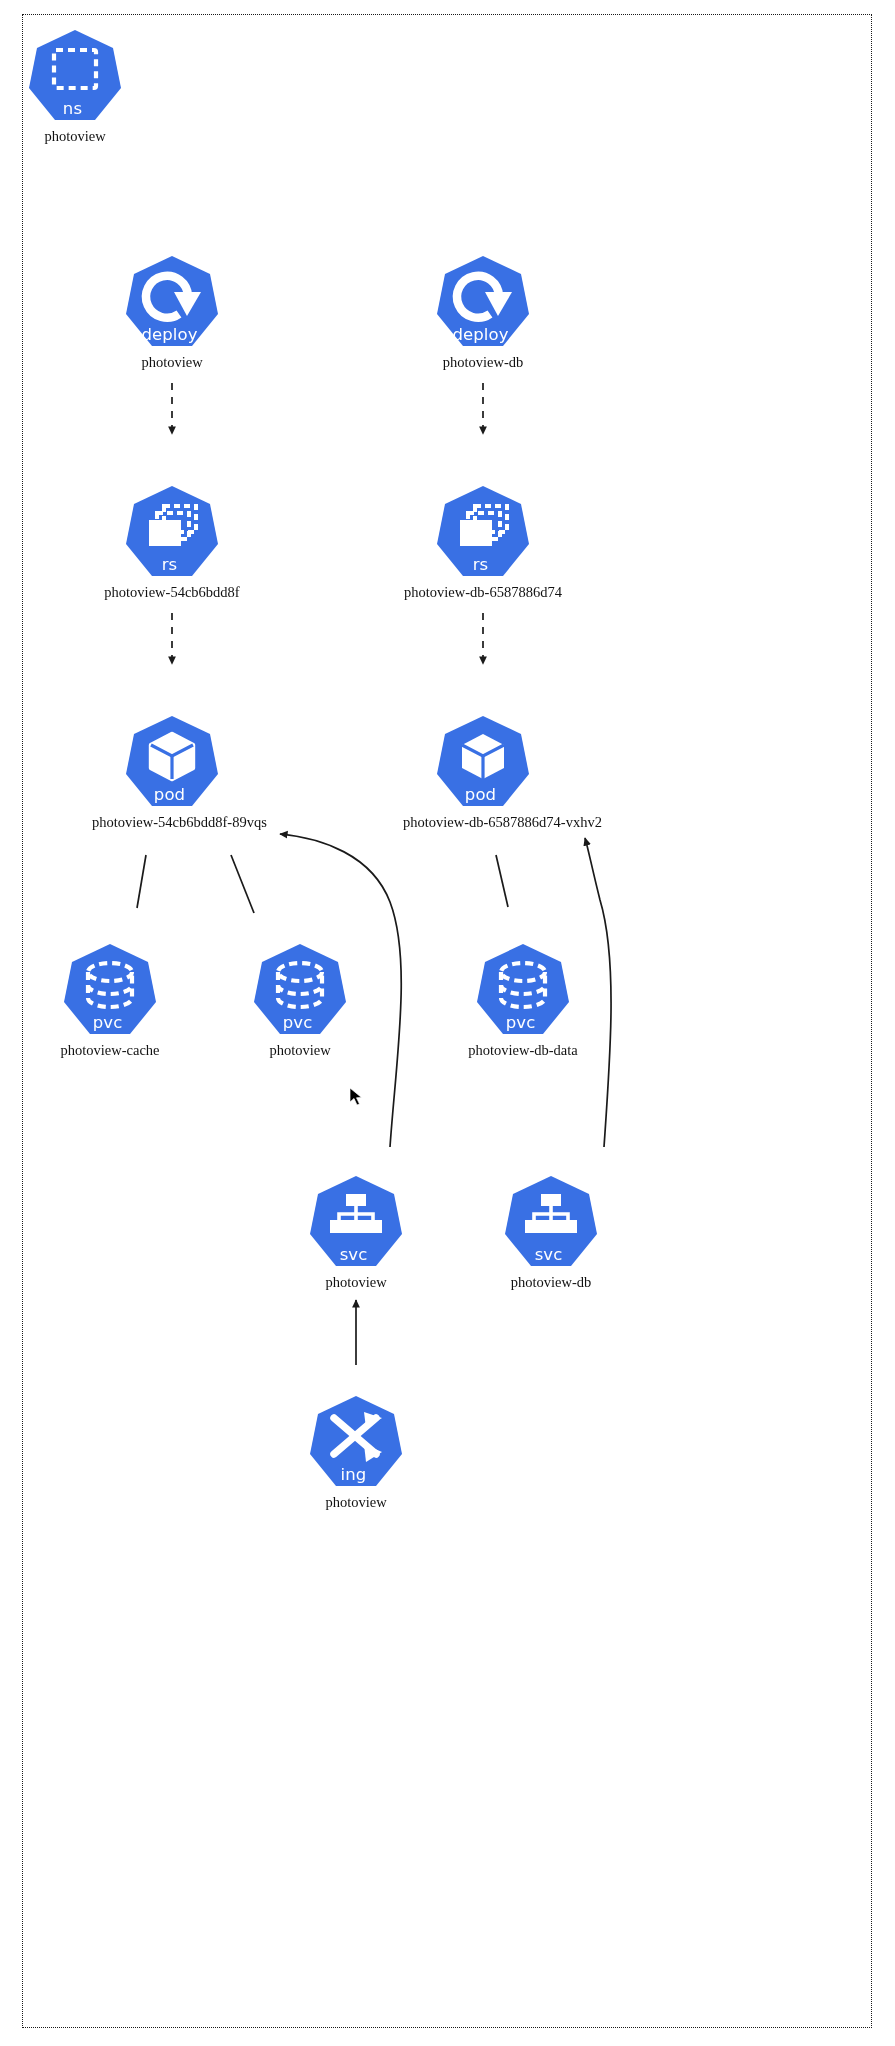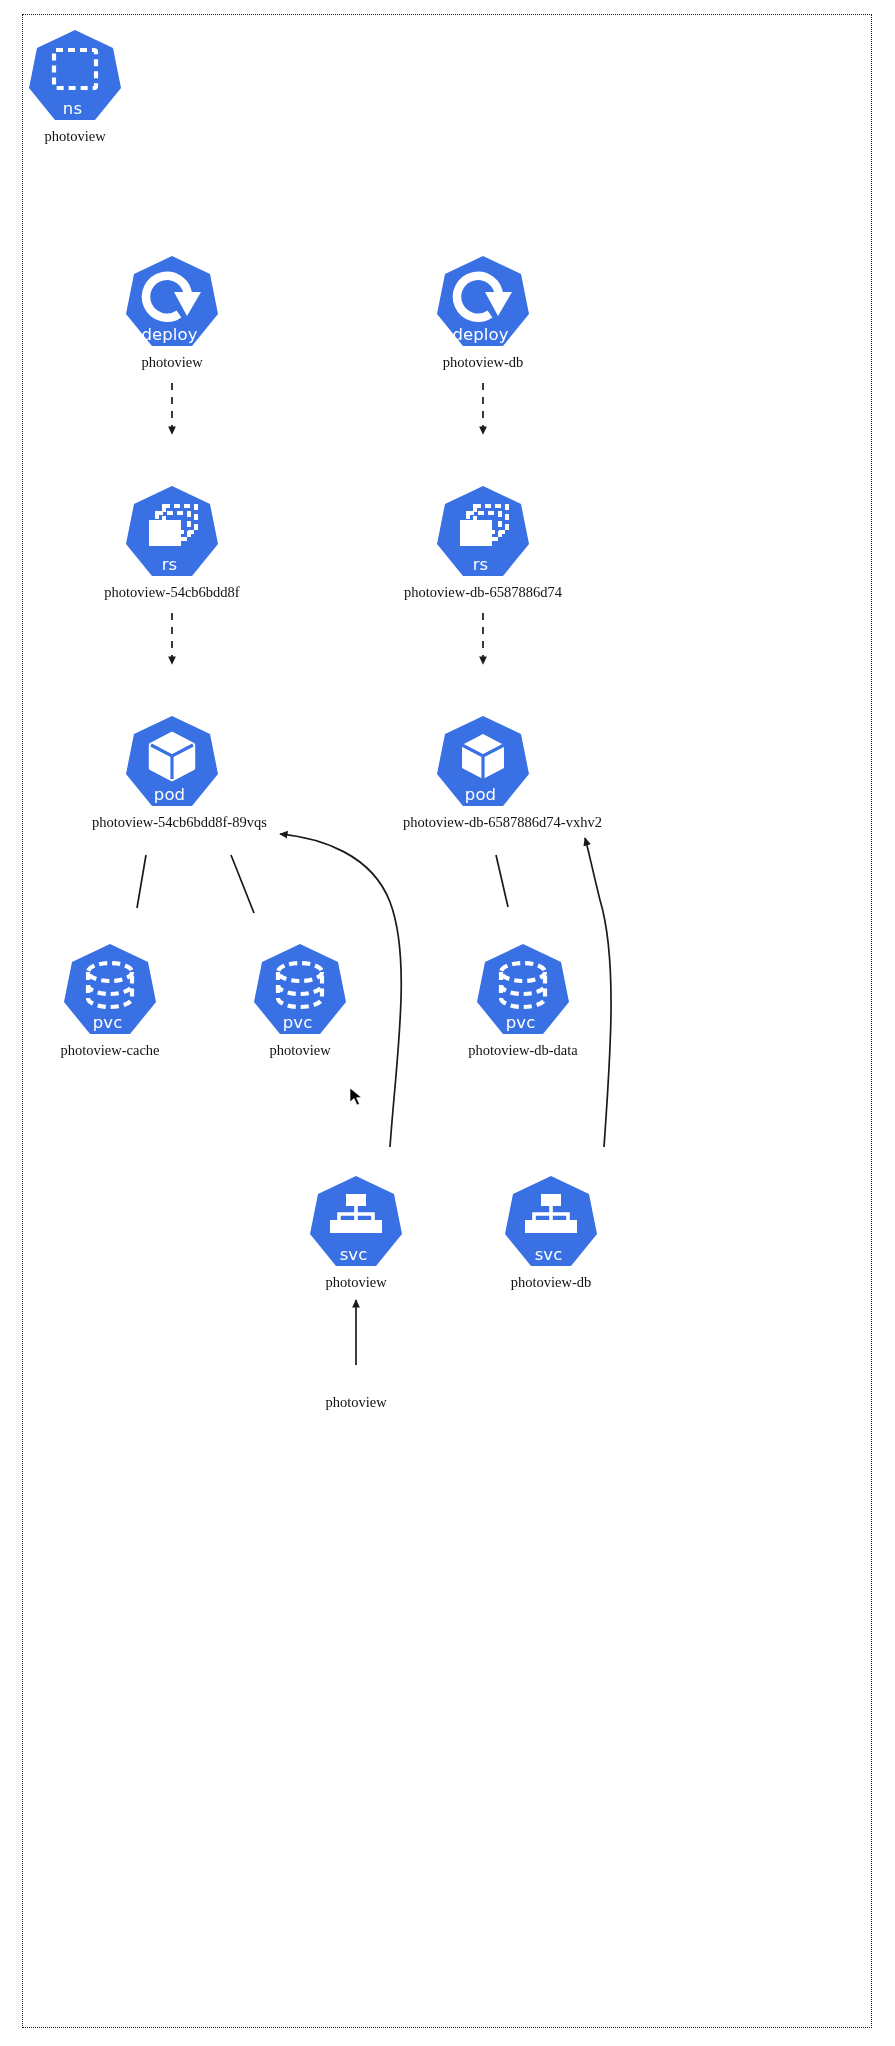--- a/index.html
+++ b/index.html
@@ -286,20 +286,32 @@
           <path d="M 33 48 L 33 42 L 67 42 L 67 48"></path>
           <path d="M 50 42 L 50 48"></path>
         </g>
       </svg>
       <div class="kind">svc</div>
     </div>
     <div class="node-label">photoview-db</div>
   </div>
 
   <div class="node" style="left:356px;top:1392px;">
+    <div class="icon-wrap">
+      <svg viewBox="0 0 100 100" xmlns="http://www.w3.org/2000/svg">
+        <polygon points="50,4 88,22 96,62 70,94 30,94 4,62 12,22" fill="#3970e4"></polygon>
+        <g stroke="#ffffff" stroke-width="7.5" fill="none" stroke-linecap="round">
+          <path d="M 28 26 L 70 62"></path>
+          <path d="M 28 62 L 70 26"></path>
+        </g>
+        <polygon points="58,20 76,26 60,36" fill="#ffffff"></polygon>
+        <polygon points="58,52 76,60 60,70" fill="#ffffff"></polygon>
+      </svg>
+      <div class="kind">ing</div>
+    </div>
     <div class="node-label">photoview</div>
   </div>
 
   <svg id="cursor" viewBox="0 0 16 20" xmlns="http://www.w3.org/2000/svg">
     <polygon points="1,1 1,15 5,11.5 8,18 10.5,17 7.5,10.8 12.5,10.5" fill="#000000" stroke="#ffffff" stroke-width="0.7"></polygon>
   </svg>
 
 </div>
 
 </body></html>

